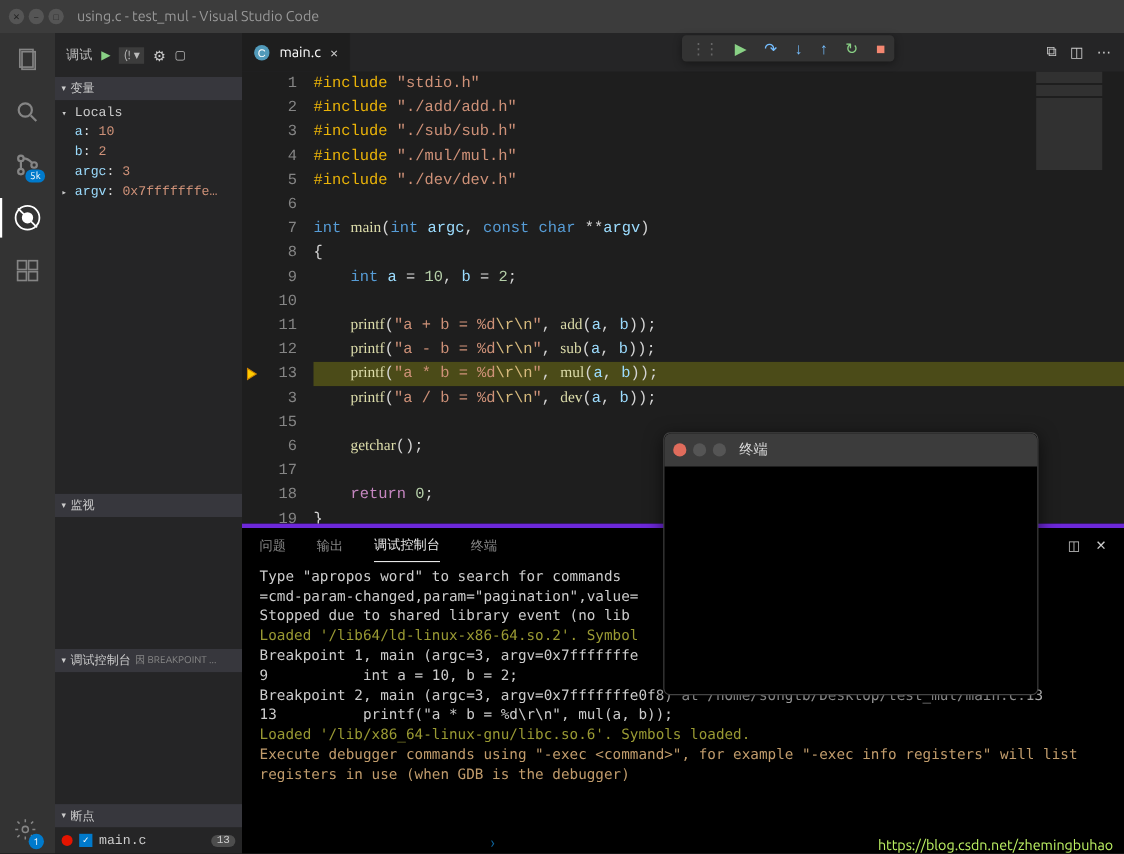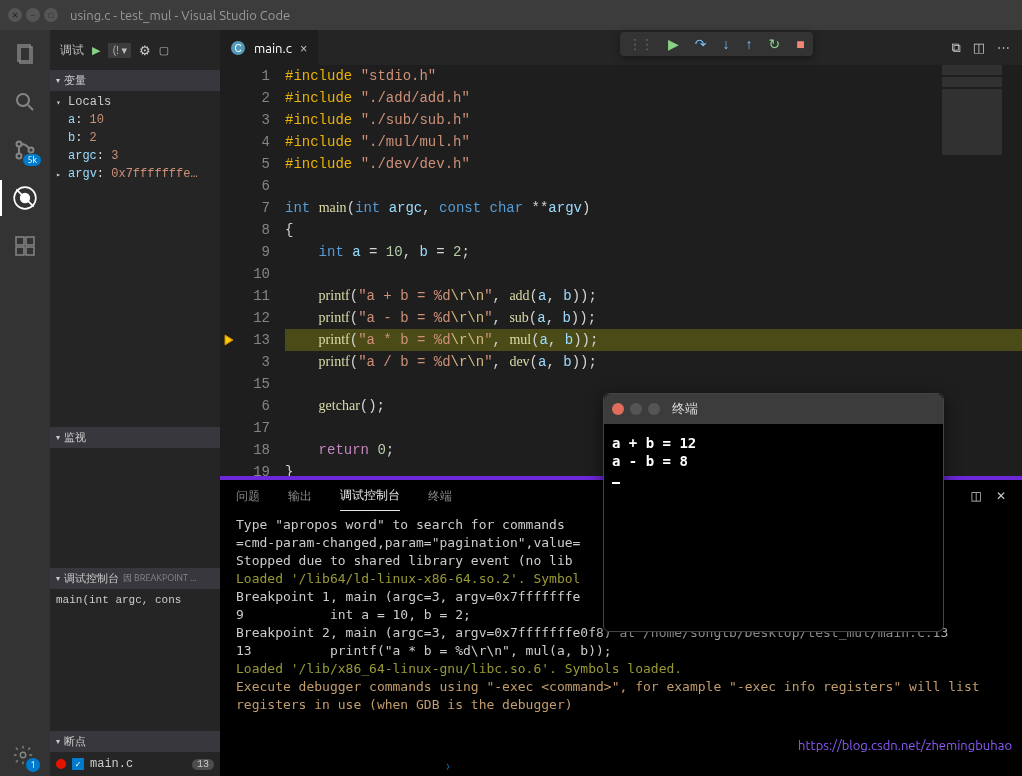--- a/index.html
+++ b/index.html
@@ -60,21 +60,21 @@
 .bp-tabs .bt.active { color:#e7e7e7; border-bottom:1px solid #e7e7e7; }
 .bp-right { margin-left:auto; display:flex; gap:14px; color:#ccc; }
 .console { flex:1; font-family:Consolas,monospace; font-size:13px; line-height:18px; padding:4px 16px; overflow:hidden; white-space:pre-wrap; }
 .console .y { color:#999933; }
 .console .o { color:#c19c6c; }
 .terminal { position:absolute; left:603px; top:393px; width:341px; height:239px; background:#000; border:1px solid #444; border-radius:6px; box-shadow:0 4px 16px rgba(0,0,0,0.6); z-index:20; display:flex; flex-direction:column; }
 .term-title { height:30px; background:#3c3c3c; border-radius:6px 6px 0 0; display:flex; align-items:center; padding:0 8px; gap:6px; color:#ddd; }
 .term-dot { width:12px; height:12px; border-radius:50%; }
 .term-body { flex:1; font-family:Consolas,monospace; font-size:14px; line-height:18px; padding:10px 8px; color:#fff; font-weight:bold; white-space:pre; }
 .cursor { display:inline-block; width:8px; height:2px; background:#fff; }
-.watermark { position:absolute; right:10px; bottom:24px; color:#8b5cf6; font-size:13px; z-index:30; }
+.watermark { position:absolute; right:10px; bottom:0; color:#bef264; font-size:13px; z-index:30; }
 .settings-bot { position:absolute; bottom:8px; left:12px; color:#858585; }
 .settings-bot .badge2 { position:absolute; bottom:-4px; right:-6px; width:14px; height:14px; border-radius:50%; background:#007acc; color:#fff; font-size:9px; display:flex; align-items:center; justify-content:center; }
 .prompt-arrow { position:absolute; bottom:2px; left:226px; color:#0e639c; font-size:14px; z-index:2; }
 </style>
 </head>
 <body>
 
 <div class="titlebar">
   <div class="win-btns">
     <div class="win-btn" style="background:#555">✕</div>
@@ -158,23 +158,20 @@
     <div class="panel-title">
         <span class="arr">▾</span>
         <span>监视</span>
       </div>
     <div style="height:120px"></div>
 
     <div class="panel-title">
         <span class="arr">▾</span>
         <span>调试控制台</span> 
         <span style="font-size:9px;color:#888;margin-left:4px;">因 BREAKPOINT ...</span>
-      </div>
-    <div class="panel-body">
-        <div class="stack-row">main(int argc, cons</div>
       </div>
     <div style="height:120px"></div>
 
     <div class="panel-title">
         <span class="arr">▾</span>
         <span>断点</span>
       </div>
     <div class="panel-body">
       <div class="bp-row">
         <span class="bp-dot"></span>
@@ -280,18 +277,15 @@
   </div>
 </div>
 
 <div class="terminal">
   <div class="term-title">
     <span class="term-dot" style="background:#e06c5c"></span>
     <span class="term-dot" style="background:#555"></span>
     <span class="term-dot" style="background:#555"></span>
     <span style="margin-left:6px;">终端</span>
   </div>
-  <div class="term-body" id="termbody">a + b = 12
-a - b = 8
-<span class="cursor"></span></div>
 </div>
 
 <div class="watermark">https://blog.csdn.net/zhemingbuhao</div>
 
 </body></html>

